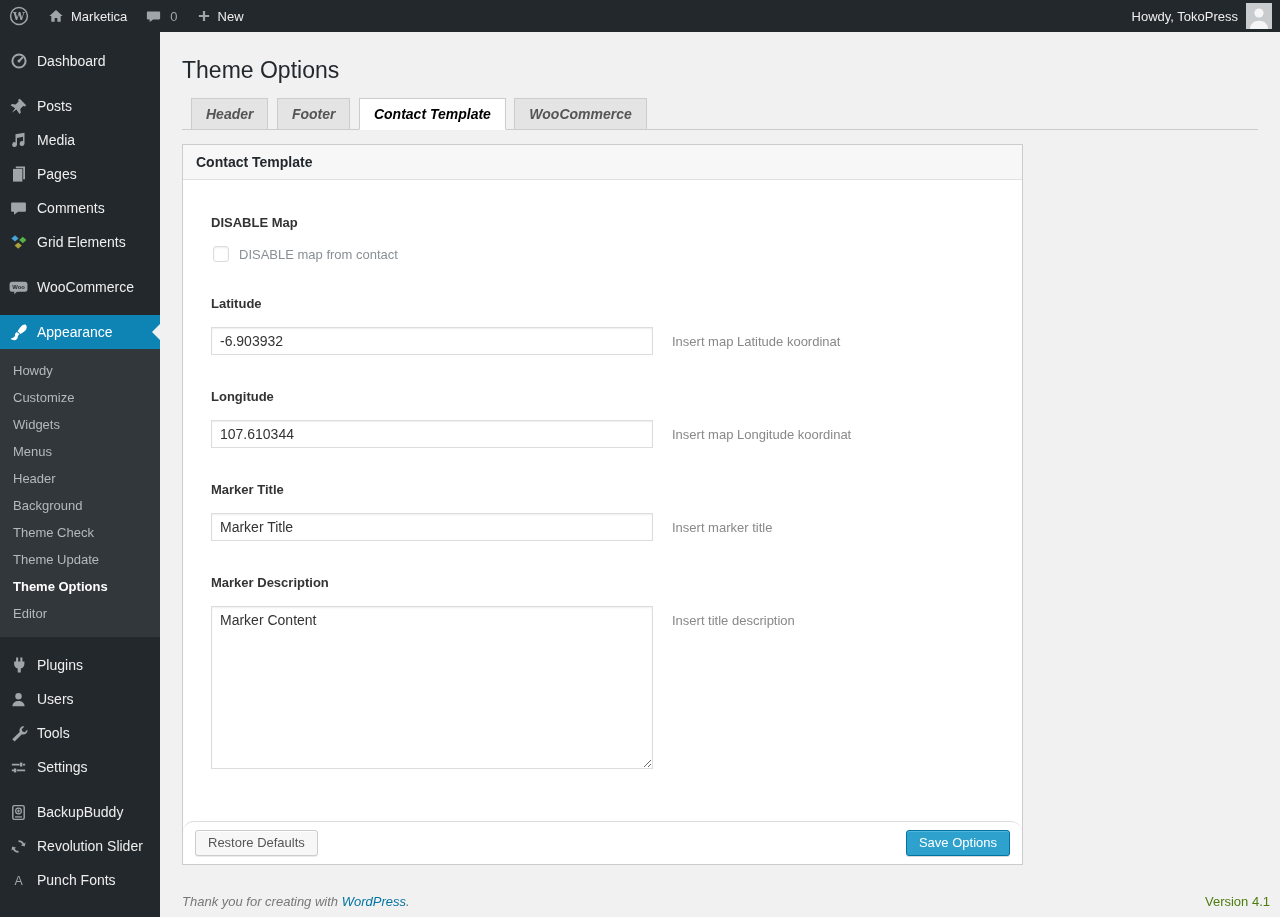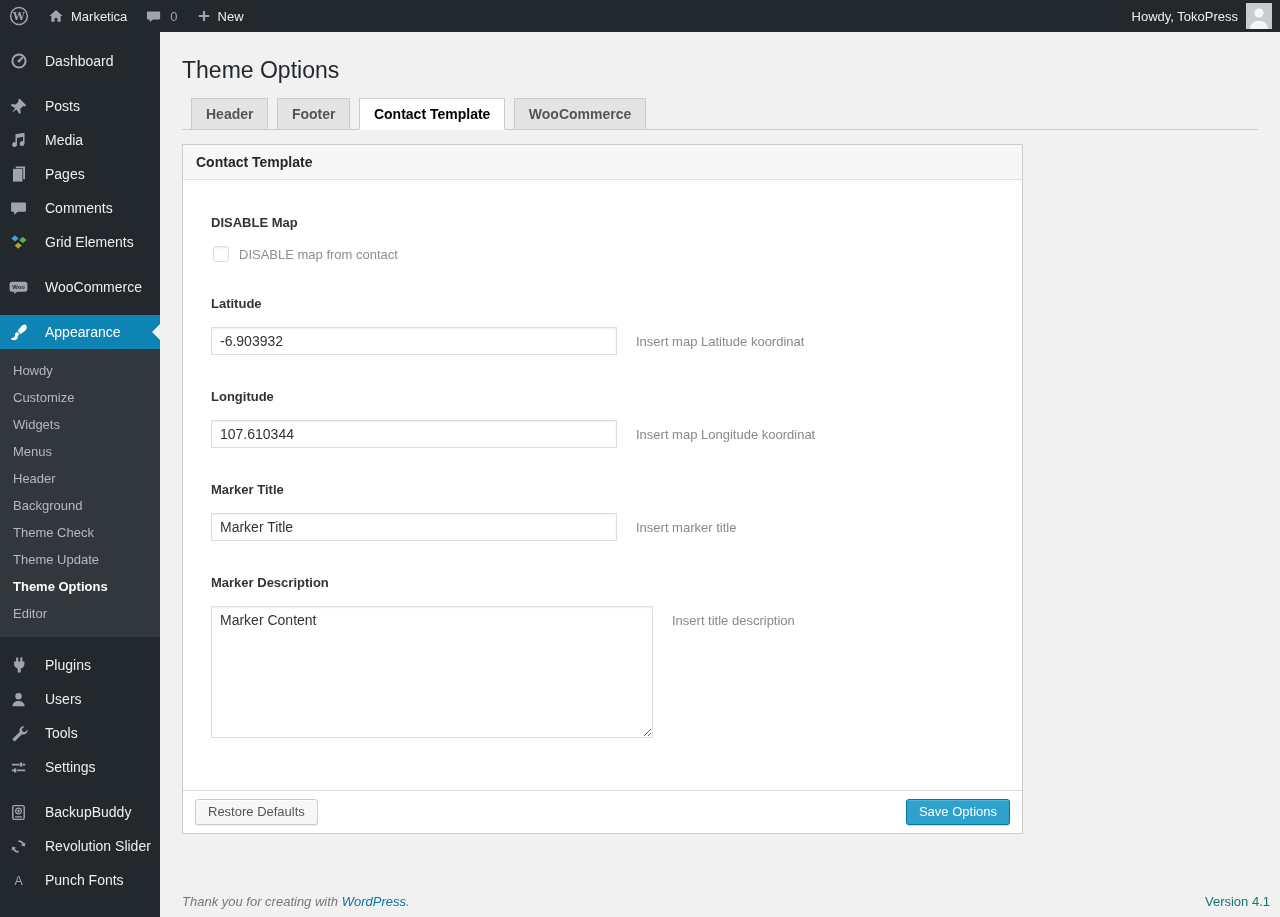--- a/index.html
+++ b/index.html
@@ -24,41 +24,41 @@
   .ab-right { display: flex; align-items: center; padding-right: 8px; margin-left: 18px; }
   .ab-howdy { margin-right: 8px; color: #eee; }
   .ab-avatar { width: 26px; height: 26px; background: #c9cccf; overflow: hidden; display:block; }
   
   .sidebar {
     position: absolute; top: 32px; left: 0; bottom: 0; width: 160px;
     background: #23282d; padding-top: 12px;
   }
   .menu-item {
     display: flex; align-items: center; height: 34px;
-    color: #eee; font-size: 14px; cursor: pointer; position: relative; gap: 8px;
+    color: #eee; font-size: 14px; cursor: pointer; position: relative;
   }
   .menu-item .mi-icon { width: 37px; display: flex; justify-content: center; align-items: center; color: #a0a5aa; flex: none; }
   .menu-item .mi-label { white-space: nowrap; }
   .group-gap { margin-top: 11px; }
   .menu-item.active { background: #0e84b4; color: #fff; }
   .menu-item.active .mi-icon { color: #fff; }
   .menu-item.active::after {
     content: ""; position: absolute; right: 0; top: 50%; margin-top: -8px;
     border: 8px solid transparent; border-right-color: #f1f1f1;
   }
   .submenu { background: #32373c; padding: 8px 0 10px; }
   .sub-item {
     display: block; padding: 0 0 0 13px; line-height: 27px;
     font-size: 13px; color: #b4b9be; cursor: pointer; white-space: nowrap;
   }
   .sub-item.current { color: #fff; font-weight: bold; }
   
   .content { position: absolute; top: 32px; left: 160px; right: 0; bottom: 0; background: #f1f1f1; }
   .page-title { margin: 24px 0 0 22px; font-size: 23px; font-weight: 400; color: #23282d; line-height: 29px; }
-  .nav-tab-wrapper { margin: 13px 22px 0 22px; border-bottom: 1px solid #ccc; padding-left: 9px; }
+  .nav-tab-wrapper { margin: 13px 22px 0 22px; border-bottom: 1px solid #ccc; padding-left: 9px; font-style: italic; }
   .nav-tab {
     display: inline-block; padding: 7px 14px; margin: 0 4px -1px 0;
     border: 1px solid #ccc; border-bottom: none;
     background: #e4e4e4; color: #555; font-size: 14px; font-weight: 600;
     cursor: pointer;
   }
   .nav-tab.active { background: #fff; color: #000; border-bottom: 1px solid #fff; }
   
   .panel { margin: 14px 0 0 22px; width: 841px; background: #fff; border: 1px solid #ccc; }
   .panel-header {
@@ -70,35 +70,35 @@
   .f-label { font-size: 13px; font-weight: bold; color: #333; margin-bottom: 16px; }
   .f-row { display: flex; align-items: flex-start; }
   .check-row { display: flex; align-items: center; }
   .check-row input[type="checkbox"] {
     width: 16px; height: 16px; appearance: none; -webkit-appearance: none;
     border: 1px solid #ddd; border-radius: 3px; background: #fff; margin: 0 10px 0 2px;
     box-shadow: inset 0 1px 2px rgba(0,0,0,.08); cursor: pointer;
   }
   .check-label { font-size: 13px; color: #8a8f94; }
   .text-input {
-    width: 406px; padding: 5px 8px; font-size: 14px; color: #333;
+    width: 442px; padding: 5px 8px; font-size: 14px; color: #333;
     border: 1px solid #ddd; background: #fff; outline: none;
     box-shadow: inset 0 1px 2px rgba(0,0,0,.07);
     font-family: "Liberation Sans", sans-serif;
   }
   .textarea-input {
-    width: 442px; height: 132px; padding: 5px 8px; font-size: 14px; color: #333;
+    width: 442px; height: 163px; padding: 5px 8px; font-size: 14px; color: #333;
     border: 1px solid #ddd; background: #fff; outline: none; resize: vertical;
     box-shadow: inset 0 1px 2px rgba(0,0,0,.07);
     font-family: "Liberation Sans", sans-serif;
   }
   .desc { margin-left: 19px; padding-top: 7px; font-size: 13px; color: #888; }
   .panel-footer {
     border-top: 1px solid #ddd; padding: 8px 12px;
-    display: flex; justify-content: space-between; align-items: center; background: #fff;
+    display: flex; justify-content: space-between; align-items: center; background: #fff; border-radius: 11px;
   }
   .btn {
     font-size: 13px; line-height: 18px; padding: 3px 12px; border-radius: 3px; cursor: pointer;
     font-family: "Liberation Sans", sans-serif;
   }
   .btn-secondary {
     background: #f7f7f7; border: 1px solid #ccc; color: #555;
     box-shadow: inset 0 1px 0 #fff, 0 1px 0 rgba(0,0,0,.08);
   }
   .btn-primary {
@@ -106,21 +106,21 @@
     box-shadow: inset 0 1px 0 rgba(120,200,230,.5), 0 1px 0 rgba(0,0,0,.15);
   }
   
   .page-footer {
     position: absolute; left: 22px; right: 10px; bottom: 8px;
     display: flex; justify-content: space-between; align-items: center;
     font-size: 13px; color: #777;
   }
   .thanks { font-style: italic; }
   .thanks a { color: #0074a2; text-decoration: none; font-style: italic; cursor: pointer; }
-  .version { color: #0f766e; }
+  .version { color: #4d7c0f; }
   svg { display: block; }
 </style>
 </head>
 <body>
 
 <div class="admin-bar">
   <div class="ab-item no-label">
     <span class="ab-icon">
       <svg width="20" height="20" viewBox="0 0 20 20" fill="currentColor">
         <circle cx="10" cy="10" r="8.4" fill="none" stroke="currentColor" stroke-width="1.5"></circle>

